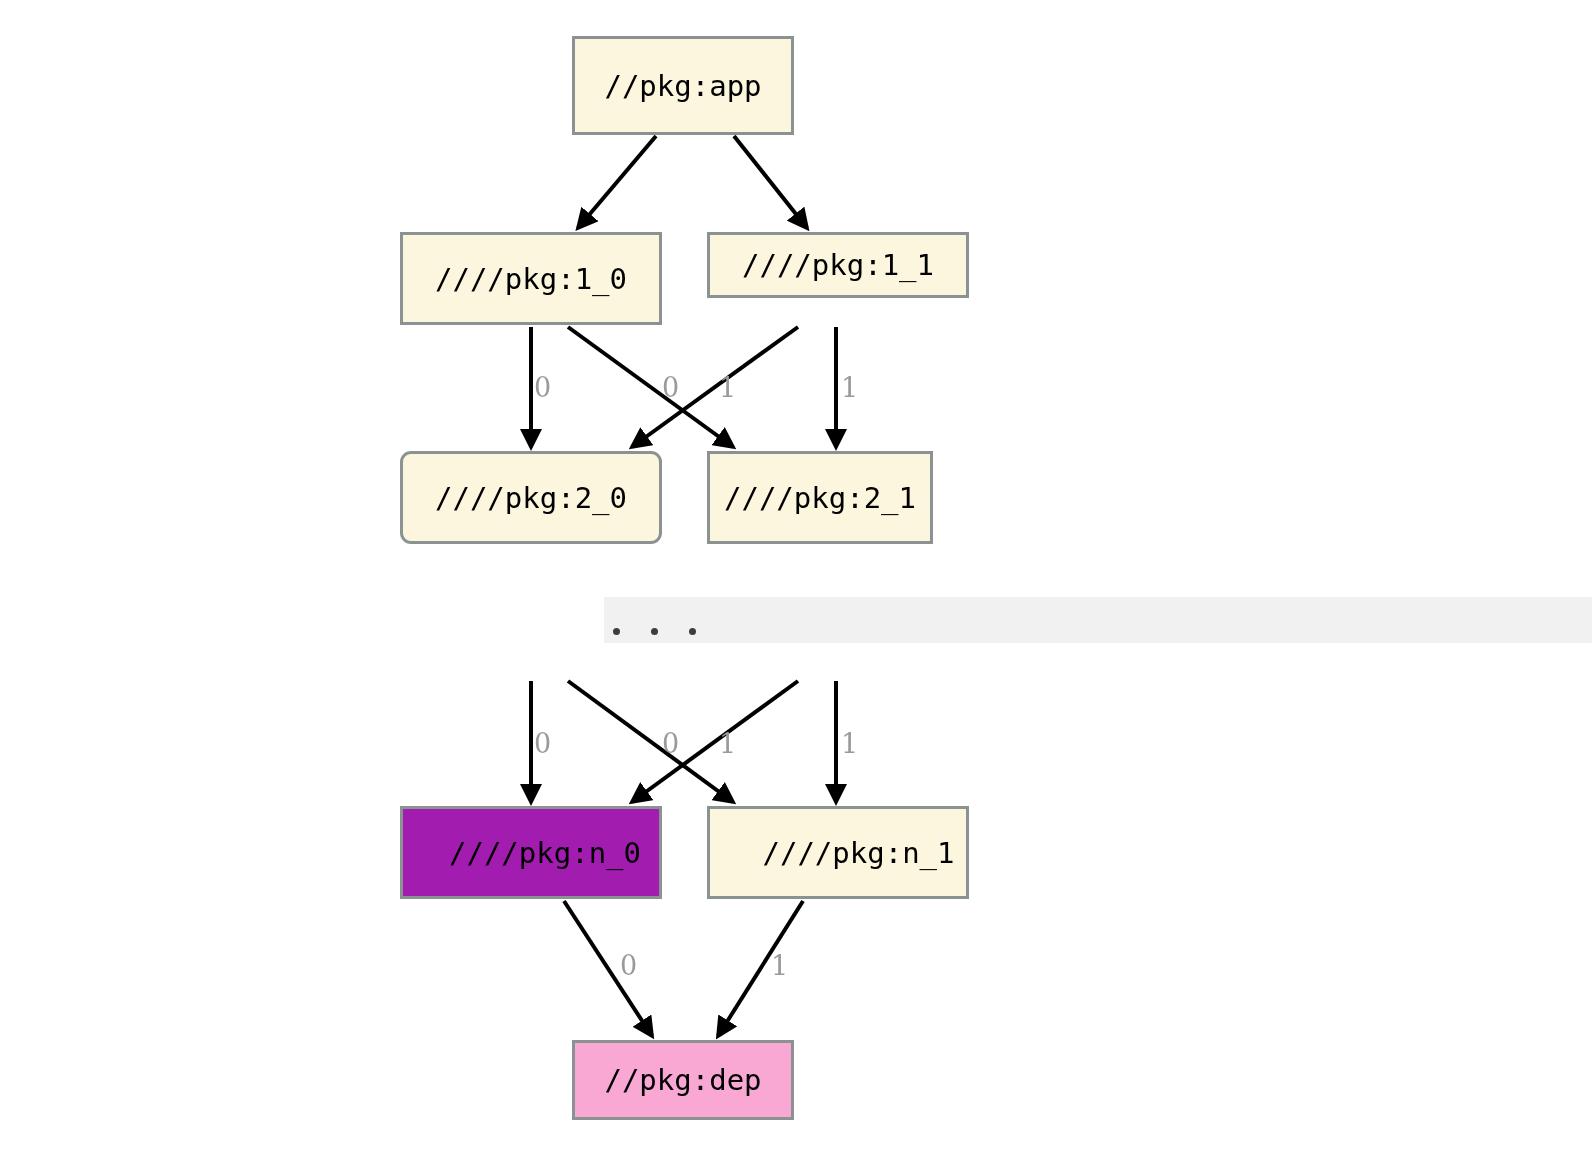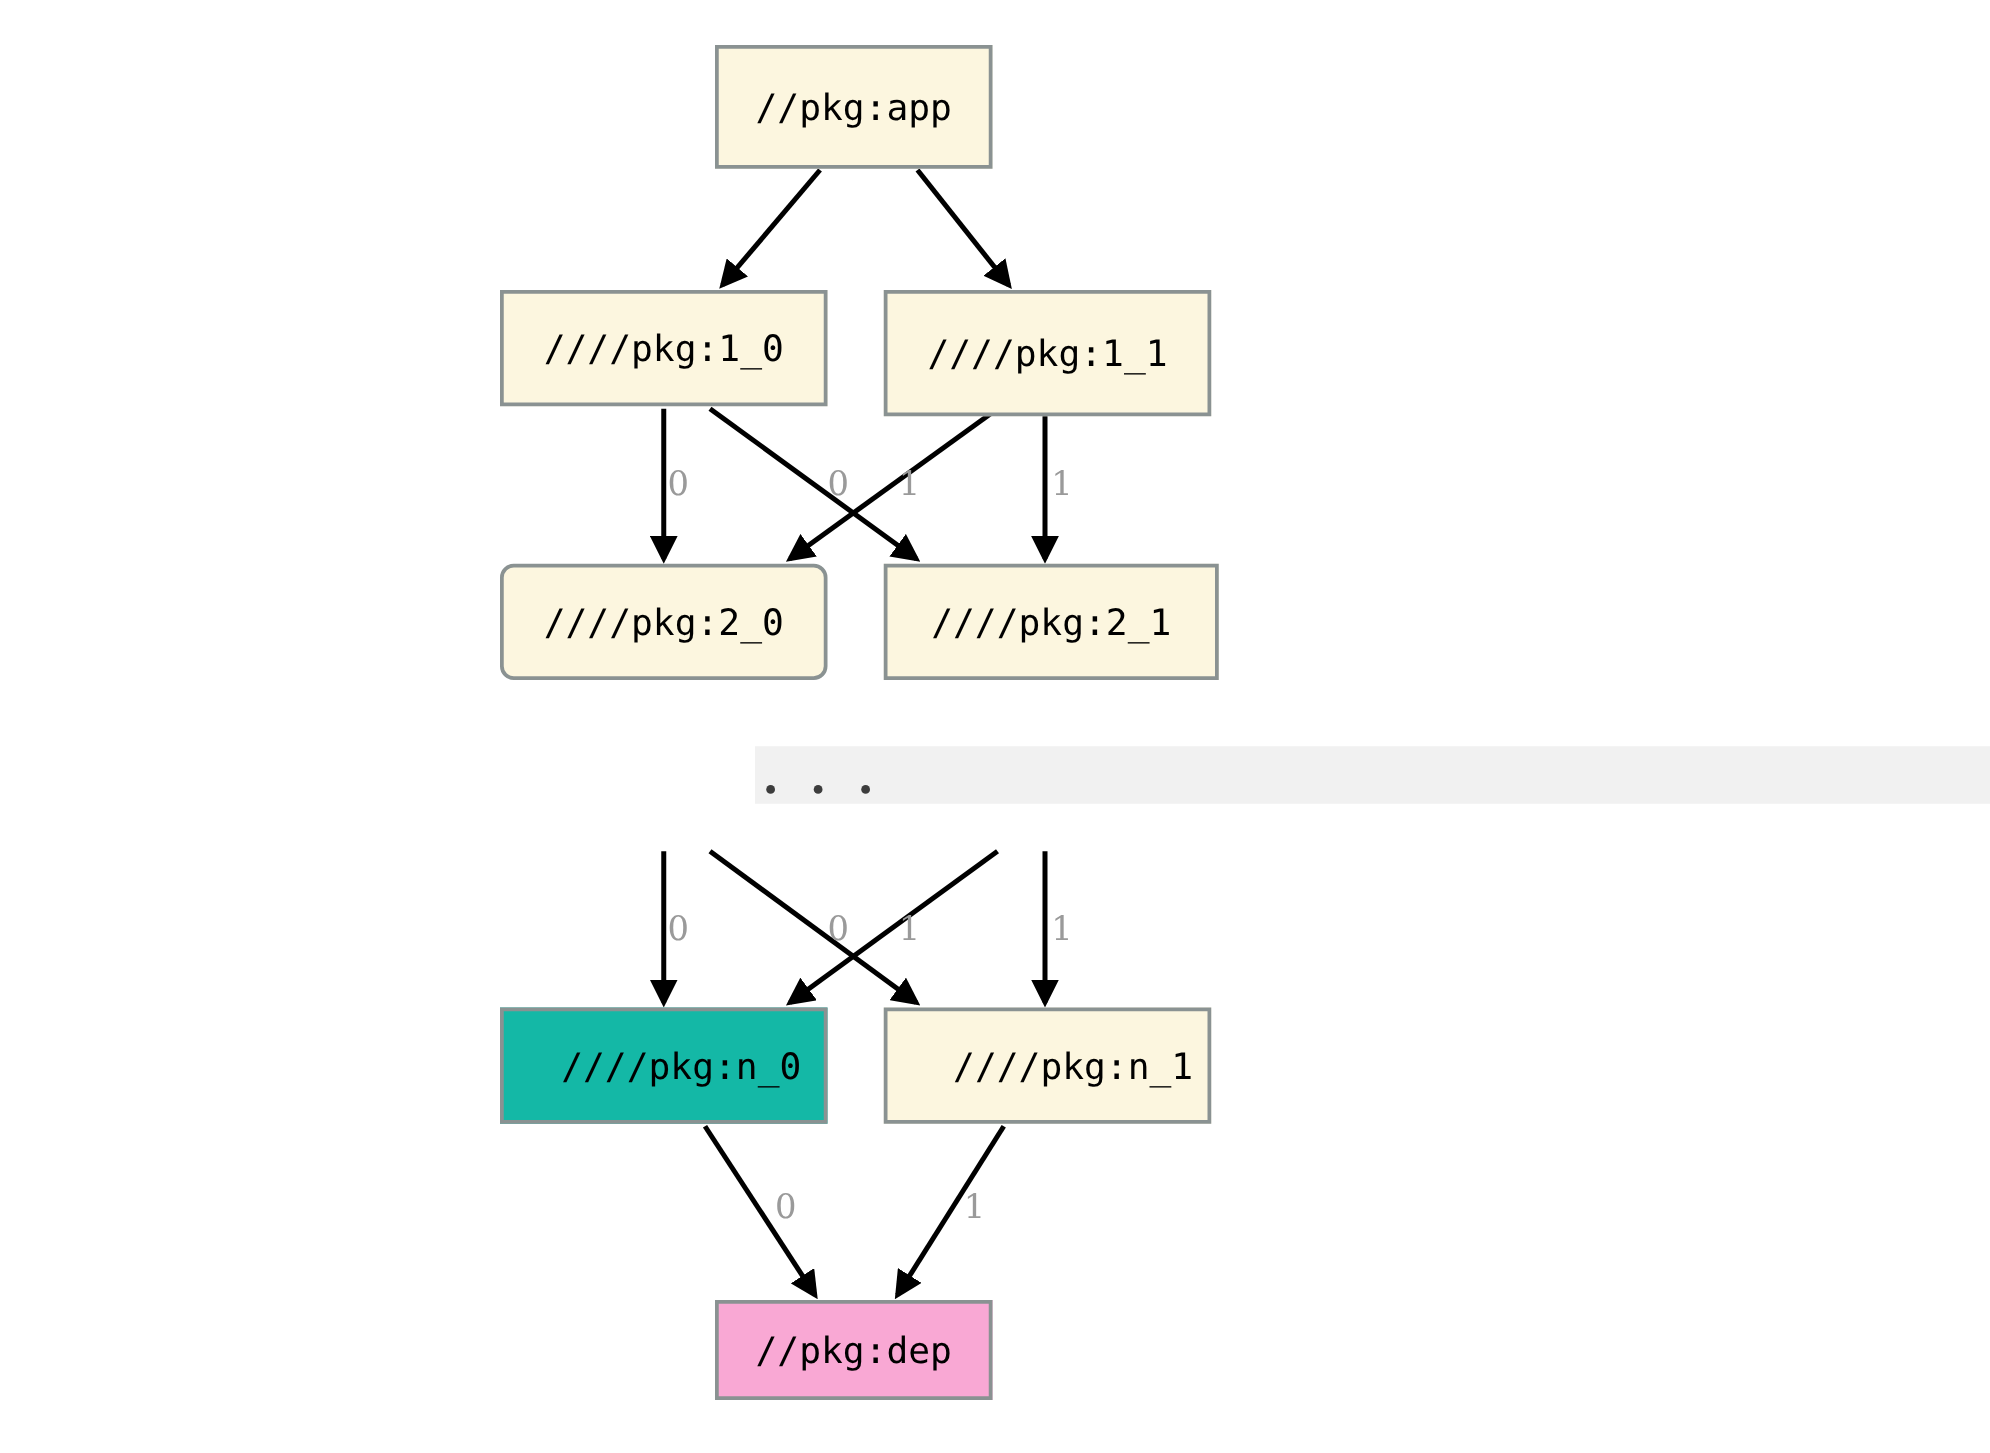--- a/index.html
+++ b/index.html
@@ -109,30 +109,30 @@
     </div>
   </div>
 
   <div id="node-layer">
       <div class="node" style="left: 572px; top: 36px; width: 222px; height: 99px; background: rgb(252, 246, 223); border-color: rgb(138, 146, 146);">
         <span>//pkg:app</span>
       </div>
       <div class="node" style="left: 400px; top: 232px; width: 262px; height: 93px; background: rgb(252, 246, 223); border-color: rgb(138, 146, 146);">
         <span>////pkg:1_0</span>
       </div>
-      <div class="node" style="left: 707px; top: 232px; width: 262px; height: 101px; background: rgb(252, 246, 223); border-color: rgb(138, 146, 146);">
+      <div class="node" style="left: 707px; top: 232px; width: 262px; height: 66px; background: rgb(252, 246, 223); border-color: rgb(138, 146, 146);">
         <span>////pkg:1_1</span>
       </div>
       <div class="node" style="left: 400px; top: 451px; width: 262px; height: 93px; background: rgb(252, 246, 223); border-color: rgb(138, 146, 146); border-radius: 11px;">
         <span>////pkg:2_0</span>
       </div>
-      <div class="node" style="left: 707px; top: 451px; width: 268px; height: 93px; background: rgb(252, 246, 223); border-color: rgb(138, 146, 146);">
+      <div class="node" style="left: 707px; top: 451px; width: 226px; height: 93px; background: rgb(252, 246, 223); border-color: rgb(138, 146, 146);">
         <span>////pkg:2_1</span>
       </div>
-      <div class="node" style="left: 400px; top: 806px; width: 262px; height: 93px; background: #14b8a6; border-color: rgb(138, 146, 146); padding-left: 28px;">
+      <div class="node" style="left: 400px; top: 806px; width: 262px; height: 93px; background: #a21caf; border-color: rgb(138, 146, 146); padding-left: 28px;">
         <span>////pkg:n_0</span>
       </div>
       <div class="node" style="left: 707px; top: 806px; width: 262px; height: 93px; background: rgb(252, 246, 223); border-color: rgb(138, 146, 146); padding-left: 41px;">
         <span>////pkg:n_1</span>
       </div>
       <div class="node" style="left: 572px; top: 1040px; width: 222px; height: 80px; background: #f9a8d4; border-color: rgb(138, 146, 146);">
         <span>//pkg:dep</span>
       </div>
     </div>
   <div id="label-layer">

